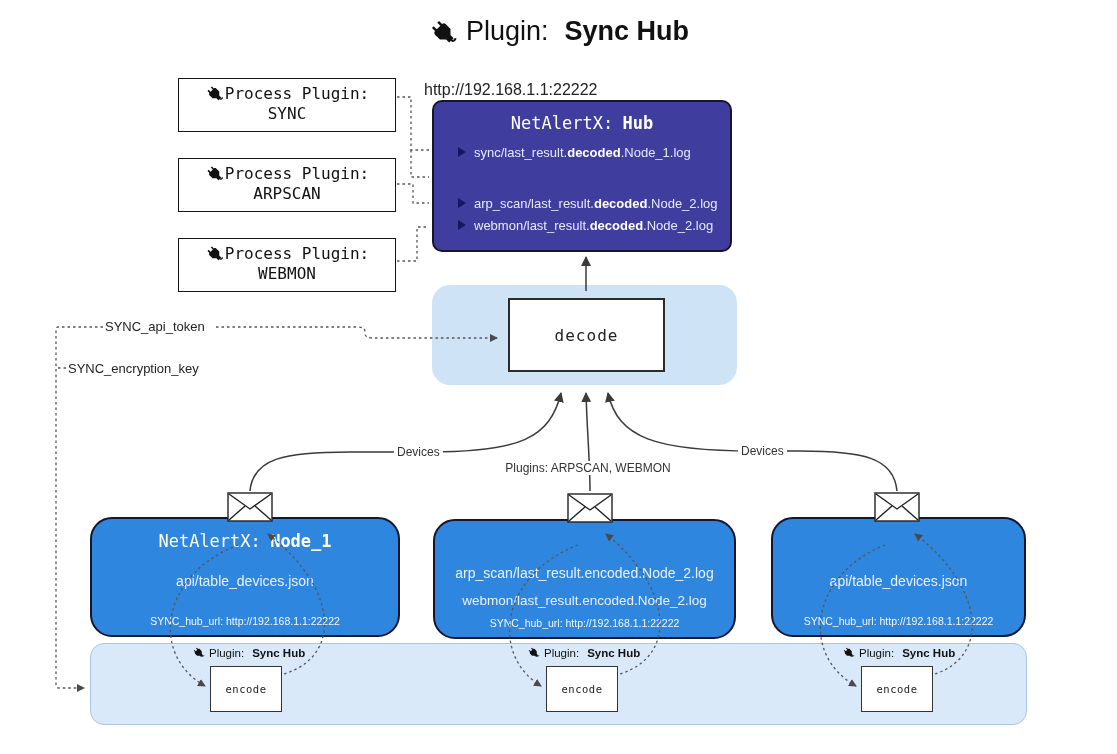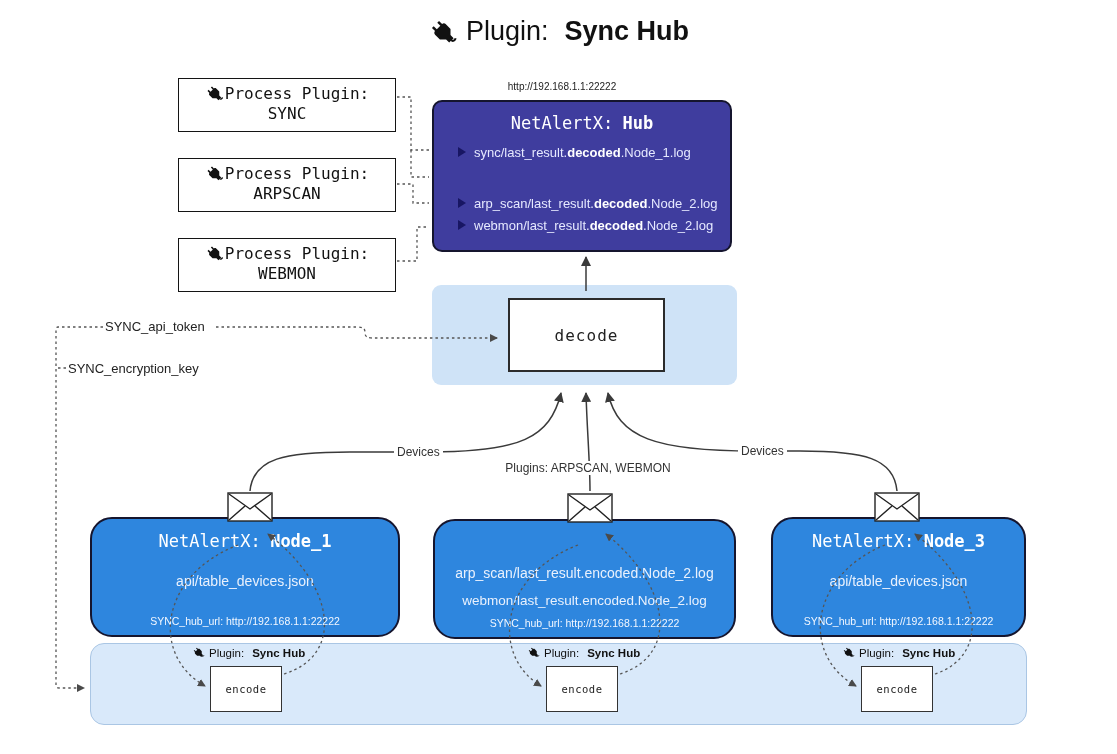--- a/index.html
+++ b/index.html
@@ -15,29 +15,29 @@
   .plug-md{width:19px;height:19px}
   .plug-sm{width:13px;height:13px}
 
   .title{position:absolute;left:0;top:16px;width:100%;display:flex;align-items:center;justify-content:center;gap:8px;font-size:27px;color:#111}
 
   .pbox{position:absolute;left:178px;width:218px;height:54px;background:#fff;border:1.6px solid #141414;text-align:center;font-family:"DejaVu Sans Mono",monospace;font-size:16px;color:#111}
   .pbox1{top:78px}.pbox2{top:158px}.pbox3{top:238px}
   .pbox-line1{display:flex;justify-content:center;align-items:center;gap:1px;margin-top:5px}
   .pbox-line2{margin-top:1px}
 
-  .hub-url{position:absolute;left:412px;top:81px;width:300px;text-align:center;font-size:10px;color:#222}
+  .hub-url{position:absolute;left:424px;top:81px;width:300px;text-align:left;font-size:16px;color:#222}
   .hub{position:absolute;left:432px;top:100px;width:300px;height:152px;background:var(--hub-bg,#3f3d9e);border:2px solid #15152e;border-radius:10px;color:#fff}
   .hub-title{position:absolute;top:11px;width:100%;text-align:center;font-family:"DejaVu Sans Mono",monospace;font-size:17px}
   .hub-log{position:absolute;left:40px;right:6px;font-size:13px;color:var(--log-text,#e6e9ff);white-space:nowrap}
   .hl0{top:43px}.hl1{top:69px}.hl2{top:94px}.hl3{top:116px}
   .hub-log .b{color:#fff}
   .tri{position:absolute;left:-16px;top:2px;width:0;height:0;border-top:5px solid transparent;border-bottom:5px solid transparent;border-left:8px solid #181663}
 
-  .panel{position:absolute;left:432px;top:285px;width:305px;height:100px;background:var(--panel-bg,#cfe3f7);border-radius:9px}
+  .panel{position:absolute;left:432px;top:285px;width:305px;height:100px;background:var(--panel-bg,#cfe3f7);border-radius:18px}
   .decode-box{position:absolute;left:76px;top:13px;width:157px;height:74px;background:#fff;border:2px solid #2b2b2b;display:flex;align-items:center;justify-content:center;font-family:"DejaVu Sans Mono",monospace;font-size:16px;letter-spacing:1px;color:#222}
 
   .lbl{position:absolute;font-size:13px;color:#222;white-space:nowrap}
   .token{left:105px;top:319px}
   .enckey{left:68px;top:361px}
 
   .edge{position:absolute;font-size:12px;color:#333;background:#fff;padding:0 3px;z-index:60;white-space:nowrap}
   .lbl-dev-l{left:394px;top:445px}
   .lbl-plugins{left:500px;top:461px;width:176px;text-align:center}
   .lbl-dev-r{left:738px;top:444px}
@@ -139,21 +139,20 @@
   <div class="node-url">SYNC_hub_url: http://192.168.1.1:22222</div>
 </div>
 
 <div class="node node2">
   <div class="node-line nl-b1">arp_scan/last_result.encoded.Node_2.log</div>
   <div class="node-line nl-b2">webmon/last_result.encoded.Node_2.log</div>
   <div class="node-url">SYNC_hub_url: http://192.168.1.1:22222</div>
 </div>
 
 <div class="node node3">
-  <div class="node-title"><span>NetAlertX:</span><span class="b gapb">Node_3</span></div>
   <div class="node-line nl-a">api/table_devices.json</div>
   <div class="node-url">SYNC_hub_url: http://192.168.1.1:22222</div>
 </div>
 
 <div class="strip"></div>
 
 <div class="enc-label el1">
   <svg class="plug plug-sm" viewBox="0 0 24 24">
       <use href="#plug-sym"></use>
     </svg>

